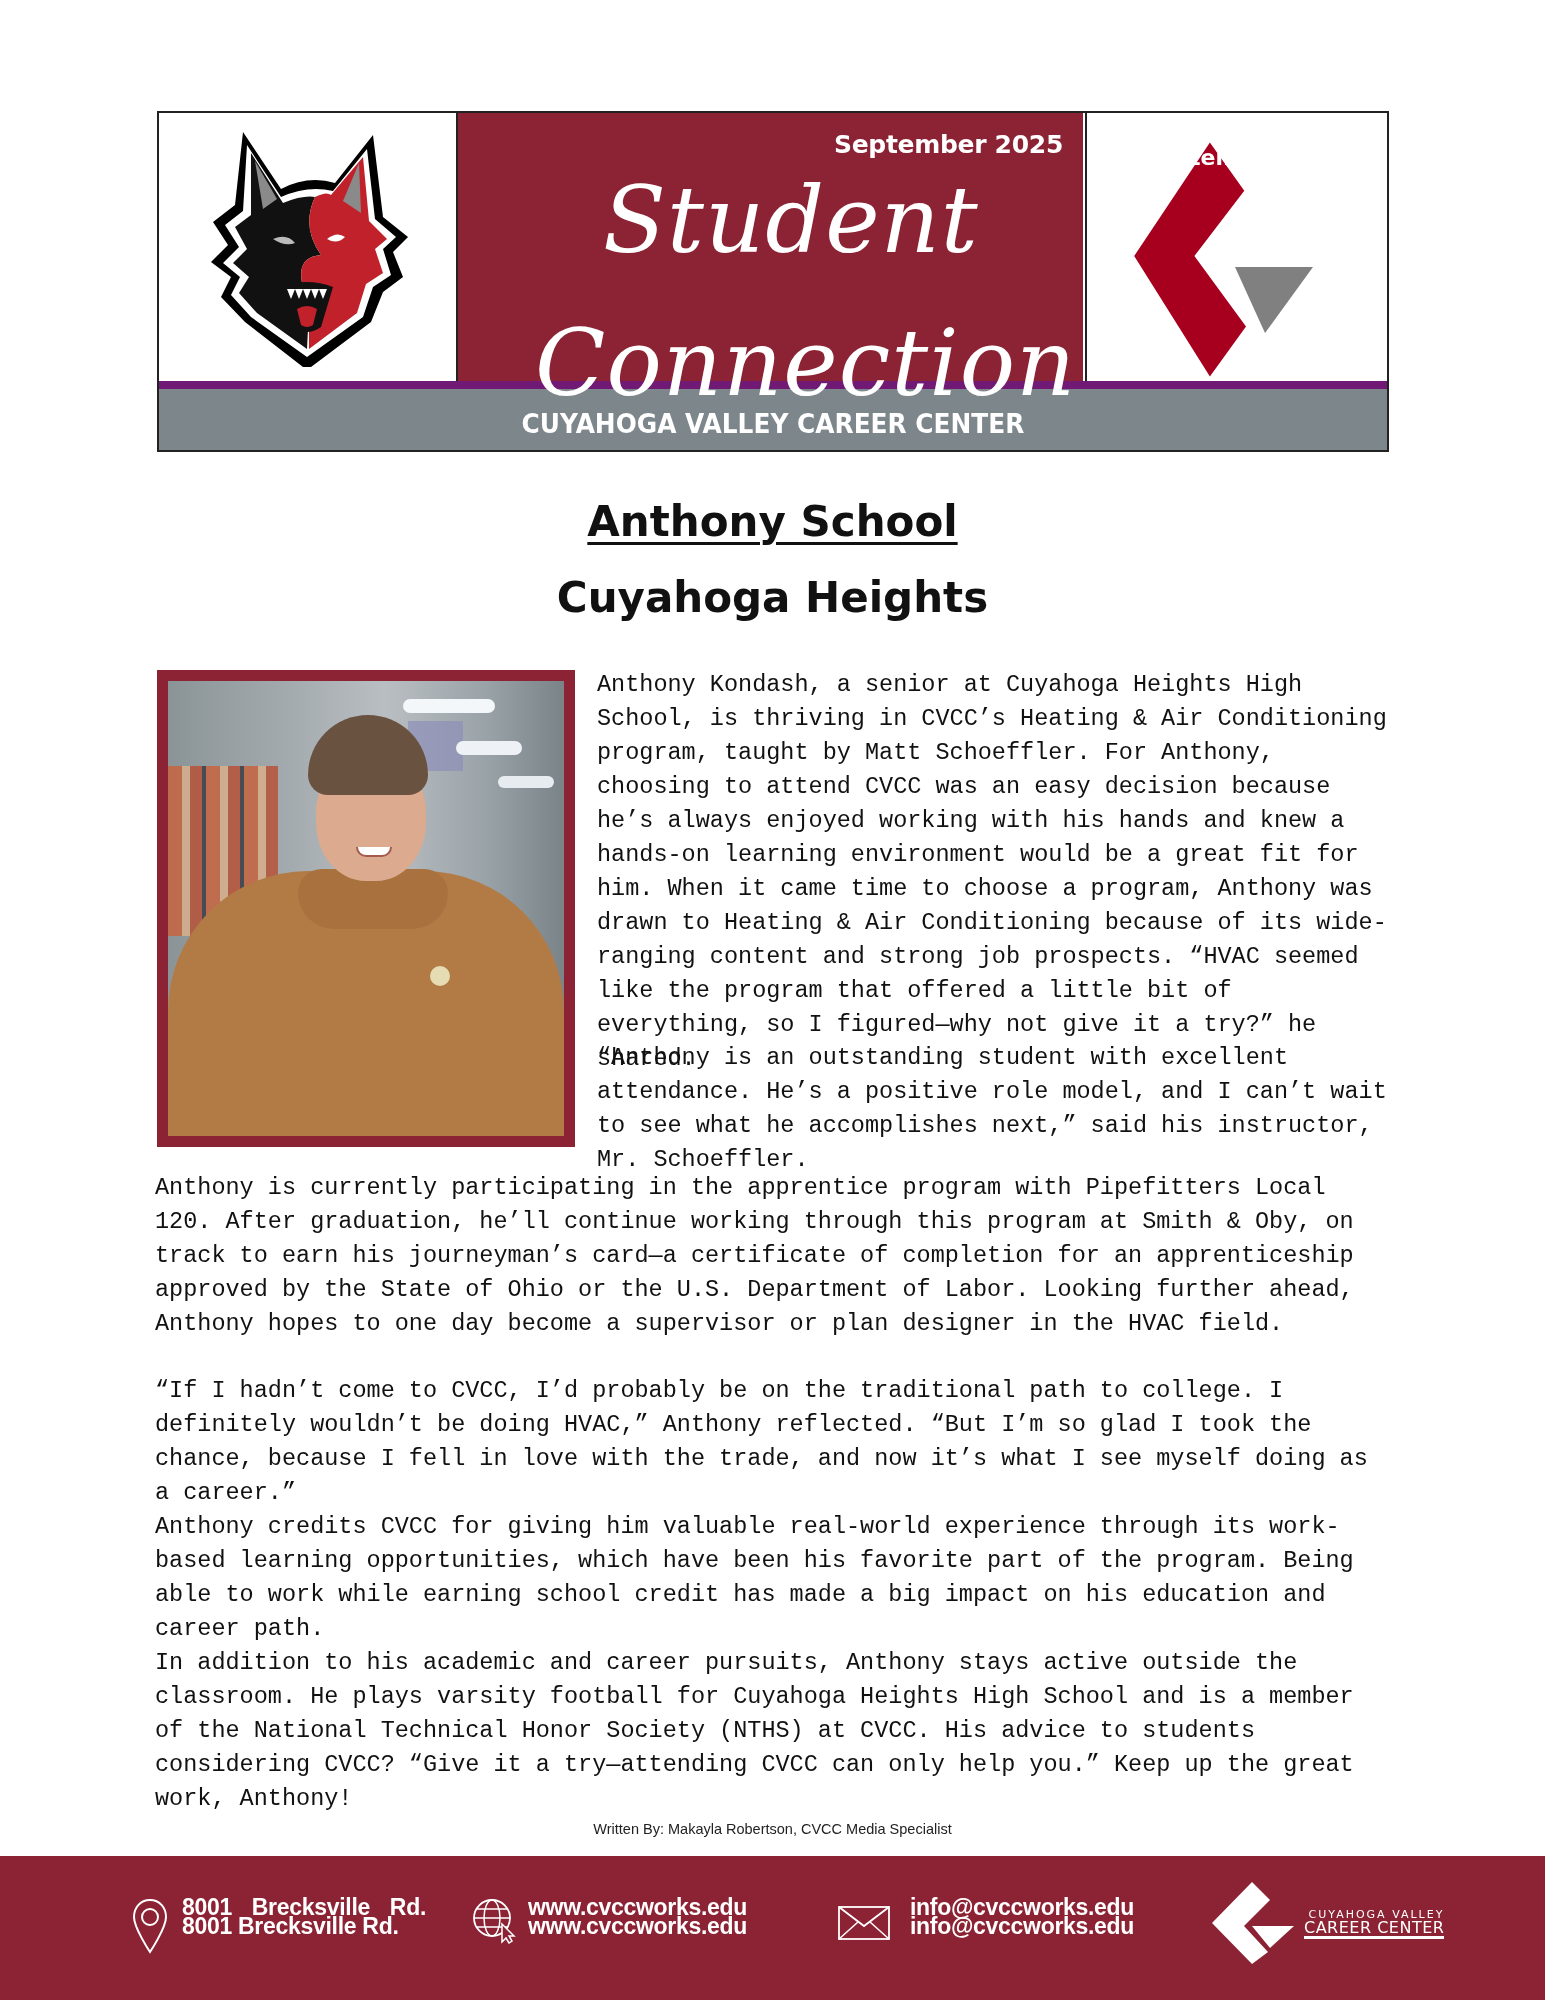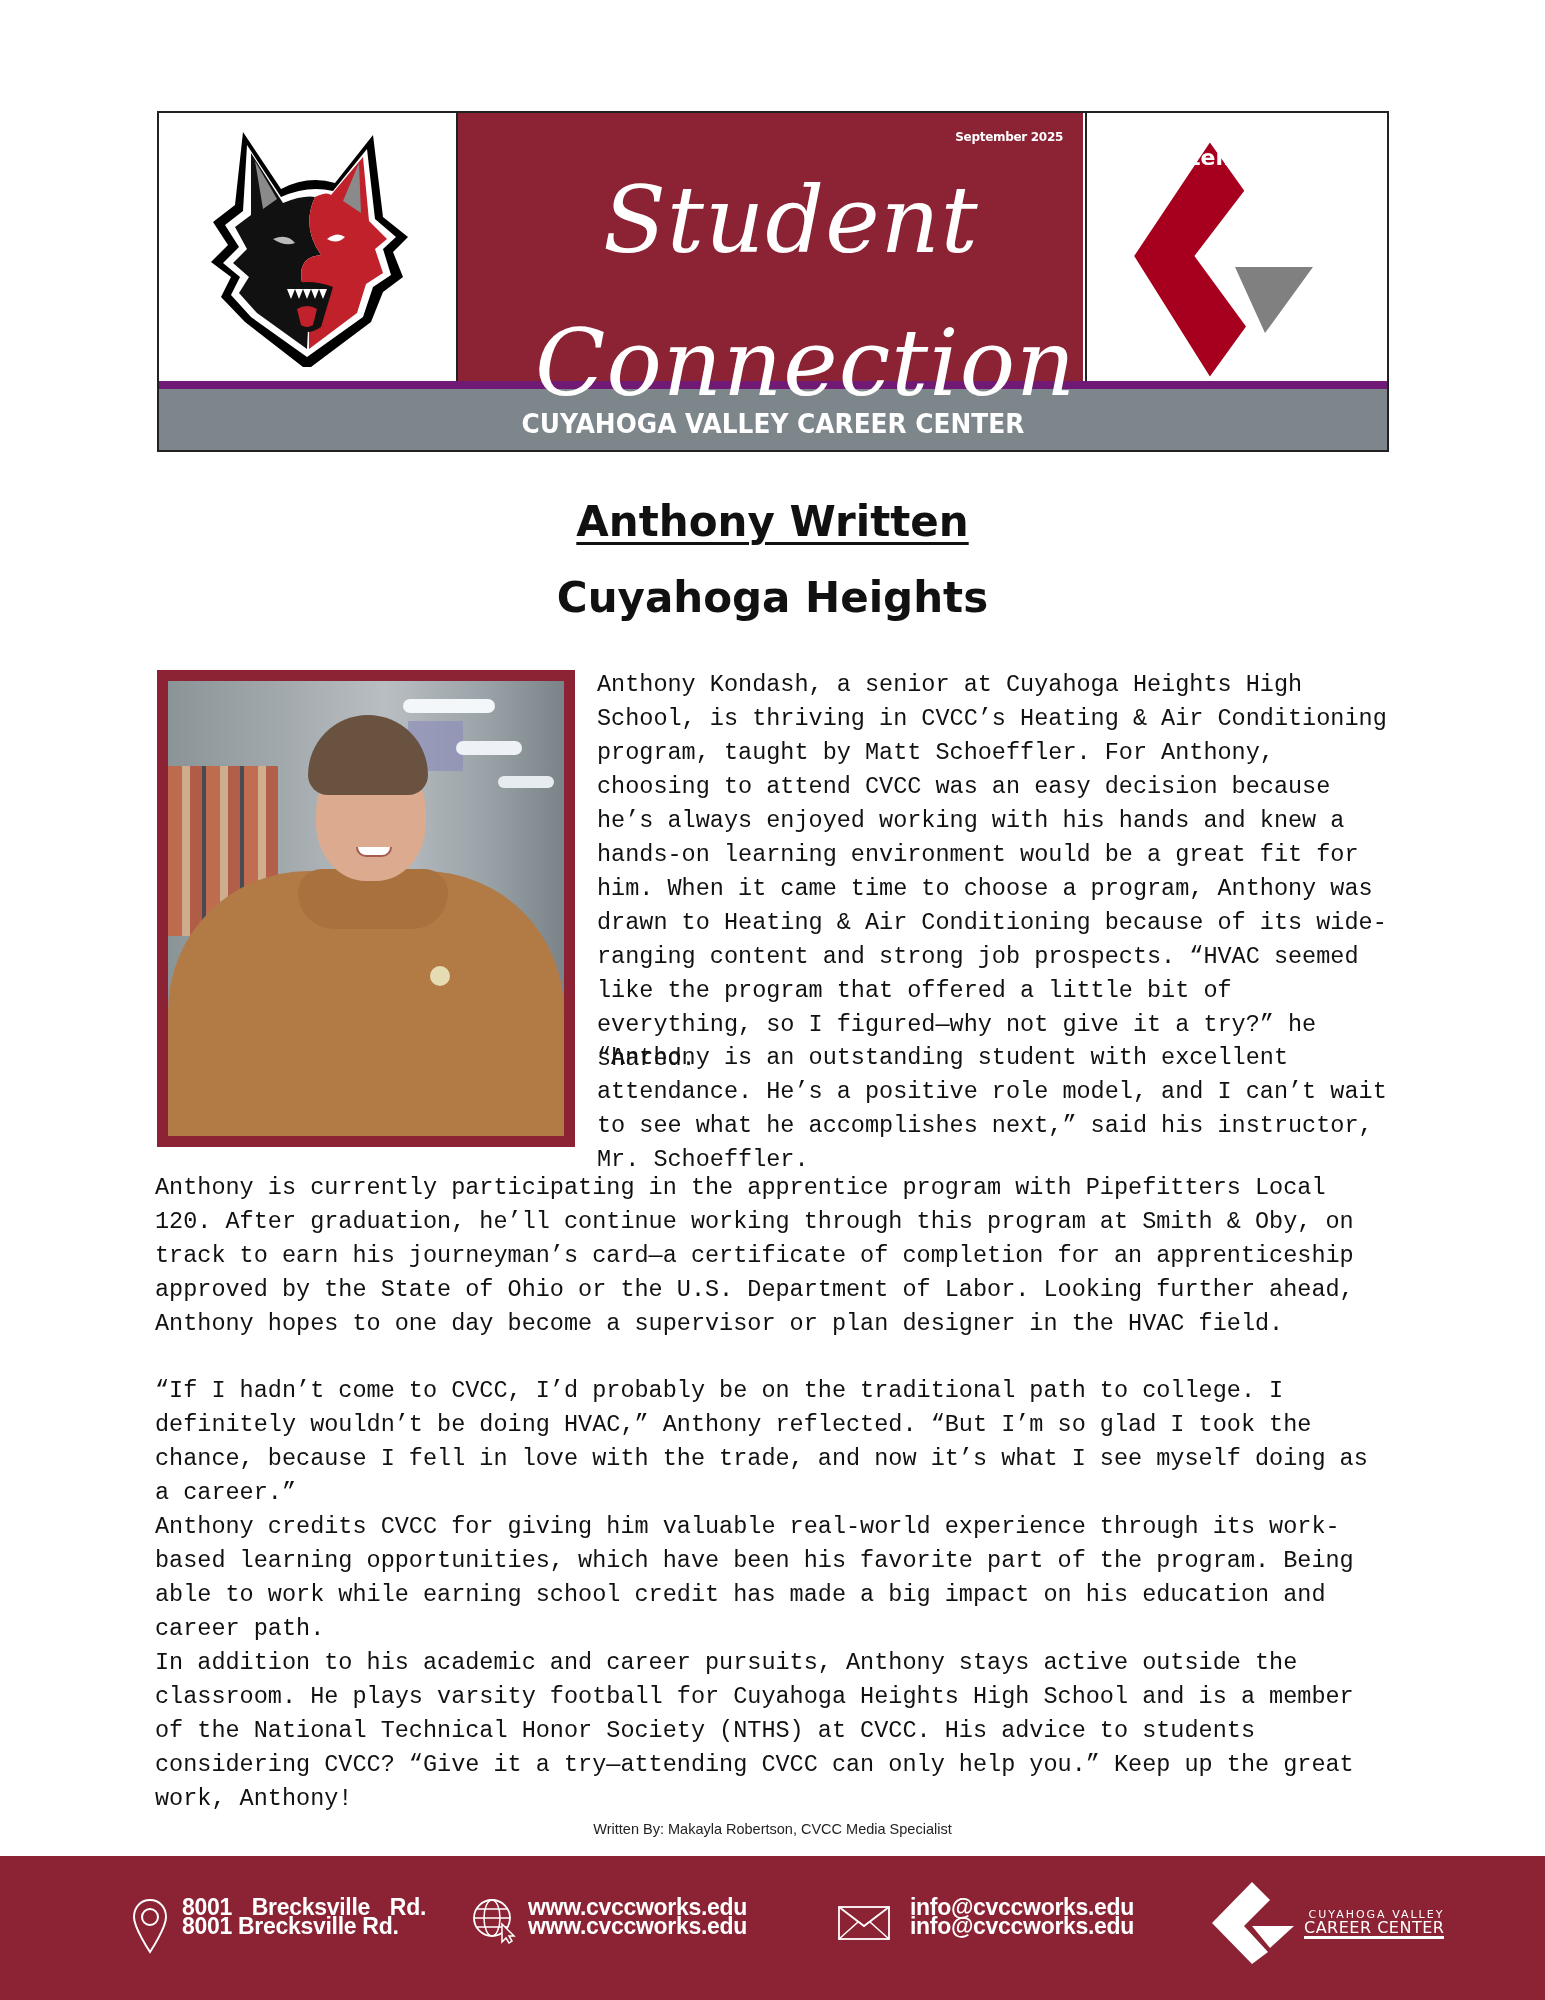--- a/index.html
+++ b/index.html
@@ -5,21 +5,21 @@
   * { box-sizing: border-box; margin: 0; padding: 0; }
   html, body { width: 1545px; height: 2000px; background: #ffffff; overflow: hidden; }
   body { position: relative; font-family: "Liberation Sans", "DejaVu Sans", sans-serif; color: #111; }
 
   
   .masthead { position: absolute; left: 157px; top: 111px; width: 1232px; height: 341px; border: 2px solid #222; background: #fff; }
   .mast-left { position: absolute; left: 0; top: 0; width: 299px; height: 268px; border-right: 2px solid #222; background: #fff; }
   .mast-center { position: absolute; left: 299px; top: 0; width: 625px; height: 268px; background: #8c2334; }
   .mast-right { position: absolute; left: 926px; top: 0; width: 302px; height: 268px; border-left: 2px solid #222; background: #fff; overflow: hidden; }
   .mast-band { position: absolute; left: 0; top: 268px; width: 1228px; height: 69px; background: #7d868b; border-top: 8px solid #701a75; }
-  .issue-date { position: absolute; right: 20px; top: 17px; color: #fff; font-weight: bold; font-size: 12px; font-family: "DejaVu Sans", sans-serif; letter-spacing: -0.3px; }
+  .issue-date { position: absolute; right: 20px; top: 17px; color: #fff; font-weight: bold; font-size: 25px; font-family: "DejaVu Sans", sans-serif; letter-spacing: -0.3px; }
   .title-line1, .title-line2 { position: absolute; color: #fff; font-family: "DejaVu Serif", serif; font-style: italic; font-size: 92px; line-height: 1; white-space: nowrap; letter-spacing: 1px; }
   .title-line1 { left: 145px; top: 62px; }
   .title-line2 { left: 76px; top: 205px; z-index: 3; }
   .band-text { position: absolute; left: 0; width: 100%; top: 19px; text-align: center; color: #fff; font-weight: bold; font-size: 27px; font-family: "DejaVu Sans", sans-serif; letter-spacing: 0px; transform: scaleX(0.92); }
   .ghost-date { position: absolute; left: 103px; top: 32px; color: #fff; font-weight: bold; font-size: 22px; font-family: "DejaVu Sans", sans-serif; z-index: 2; white-space: nowrap; }
   .ghost-date .clip { display: inline-block; width: 57px; overflow: hidden; vertical-align: top; }
 
   
   .student-name { position: absolute; left: 0; width: 1545px; top: 497px; text-align: center; font-family: "DejaVu Sans", sans-serif; font-weight: bold; font-size: 42px; }
   .student-name span { text-decoration: underline; text-decoration-thickness: 3px; text-underline-offset: 6px; }
@@ -109,21 +109,21 @@
     <div class="ghost-date"><span class="clip">temb</span></div>
   </div>
 
   <div class="mast-band">
     <div class="band-text">CUYAHOGA VALLEY CAREER CENTER</div>
   </div>
 
   <div class="title-line2" style="left:376px;">Connection</div>
 </div>
 
-<div class="student-name"><span>Anthony Written</span></div>
+<div class="student-name"><span>Anthony School</span></div>
 <div class="student-school">Cuyahoga Heights</div>
 
 <div class="photo-frame">
   <div class="photo">
     <div class="wall-stripes"></div>
     <div class="screen"></div>
     <div class="light1"></div>
     <div class="light2"></div>
     <div class="light3"></div>
     <div class="hoodie"></div>

